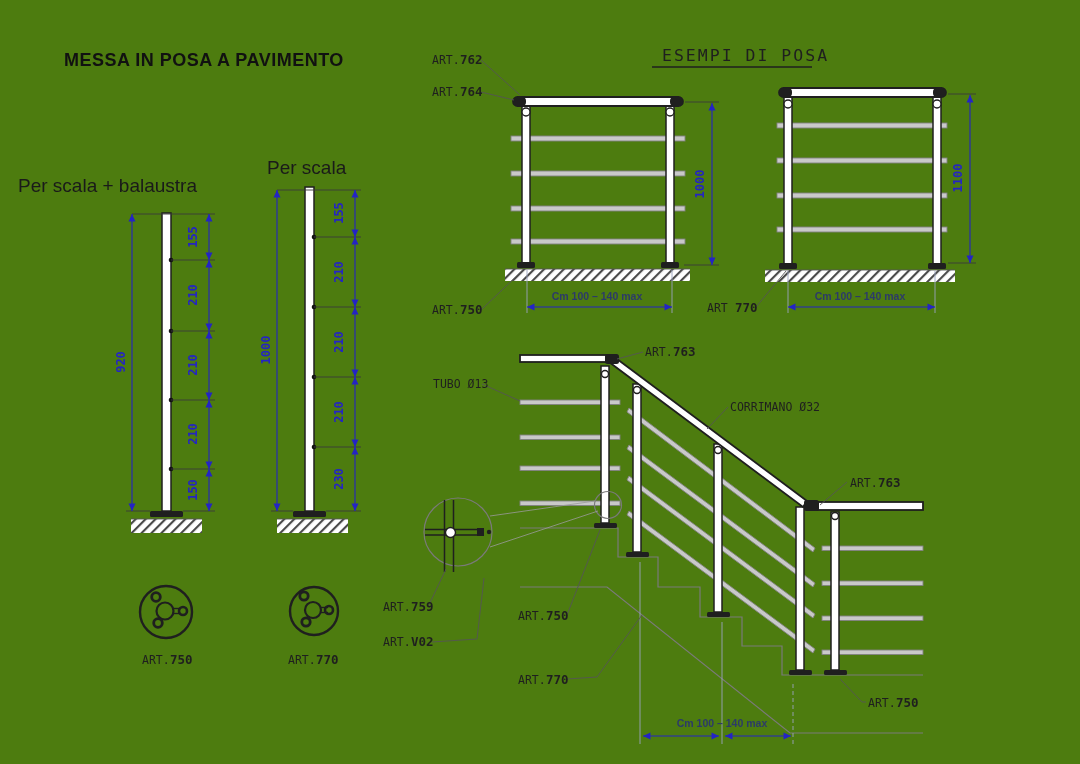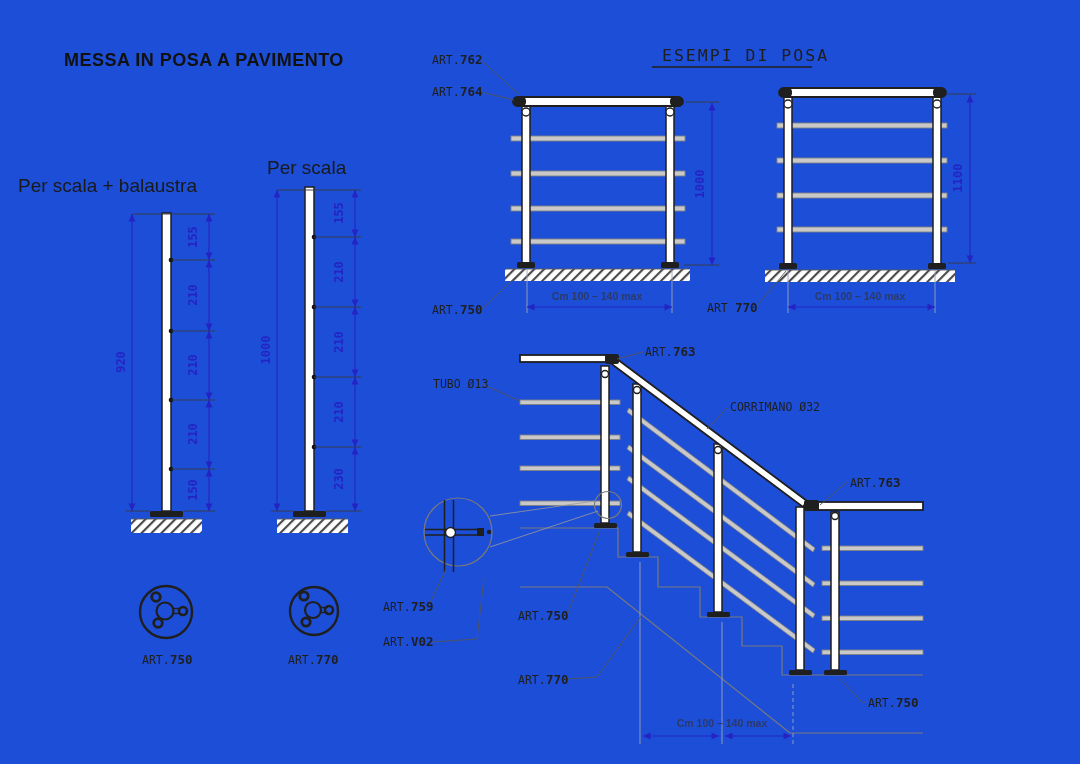--- a/index.html
+++ b/index.html
@@ -1,16 +1,16 @@
 <!DOCTYPE html>
 <html><head>
 <meta charset="utf-8">
 <style>
   html,body{margin:0;padding:0;background:#fff;}
-  #canvas{position:relative;width:1080px;height:764px;background:#1d4ed8;overflow:hidden;
+  #canvas{position:relative;width:1080px;height:764px;background:#4d7c0f;overflow:hidden;
           font-family:"Liberation Sans",sans-serif;}
   svg{display:block}
   text{user-select:none}
   .h1       {font:bold 18px "Liberation Sans",sans-serif; letter-spacing:.5px; fill:#111;}
   .plabel   {font:19px "Liberation Sans",sans-serif; fill:#1a1a1a;}
   .cadbig   {font:16.5px "DejaVu Sans Mono",monospace; letter-spacing:2px; fill:#1f1f1f;}
   .cad      {font:11.5px "DejaVu Sans Mono",monospace; fill:#1f1f1f;}
   .cadnum   {font:bold 12.5px "DejaVu Sans Mono",monospace; fill:#1f1f1f;}
   .dim      {font:bold 12px "DejaVu Sans Mono",monospace; fill:#2424c4;}
   .cm       {font:bold 10.5px "Liberation Sans",sans-serif; fill:#2c3a69;}

